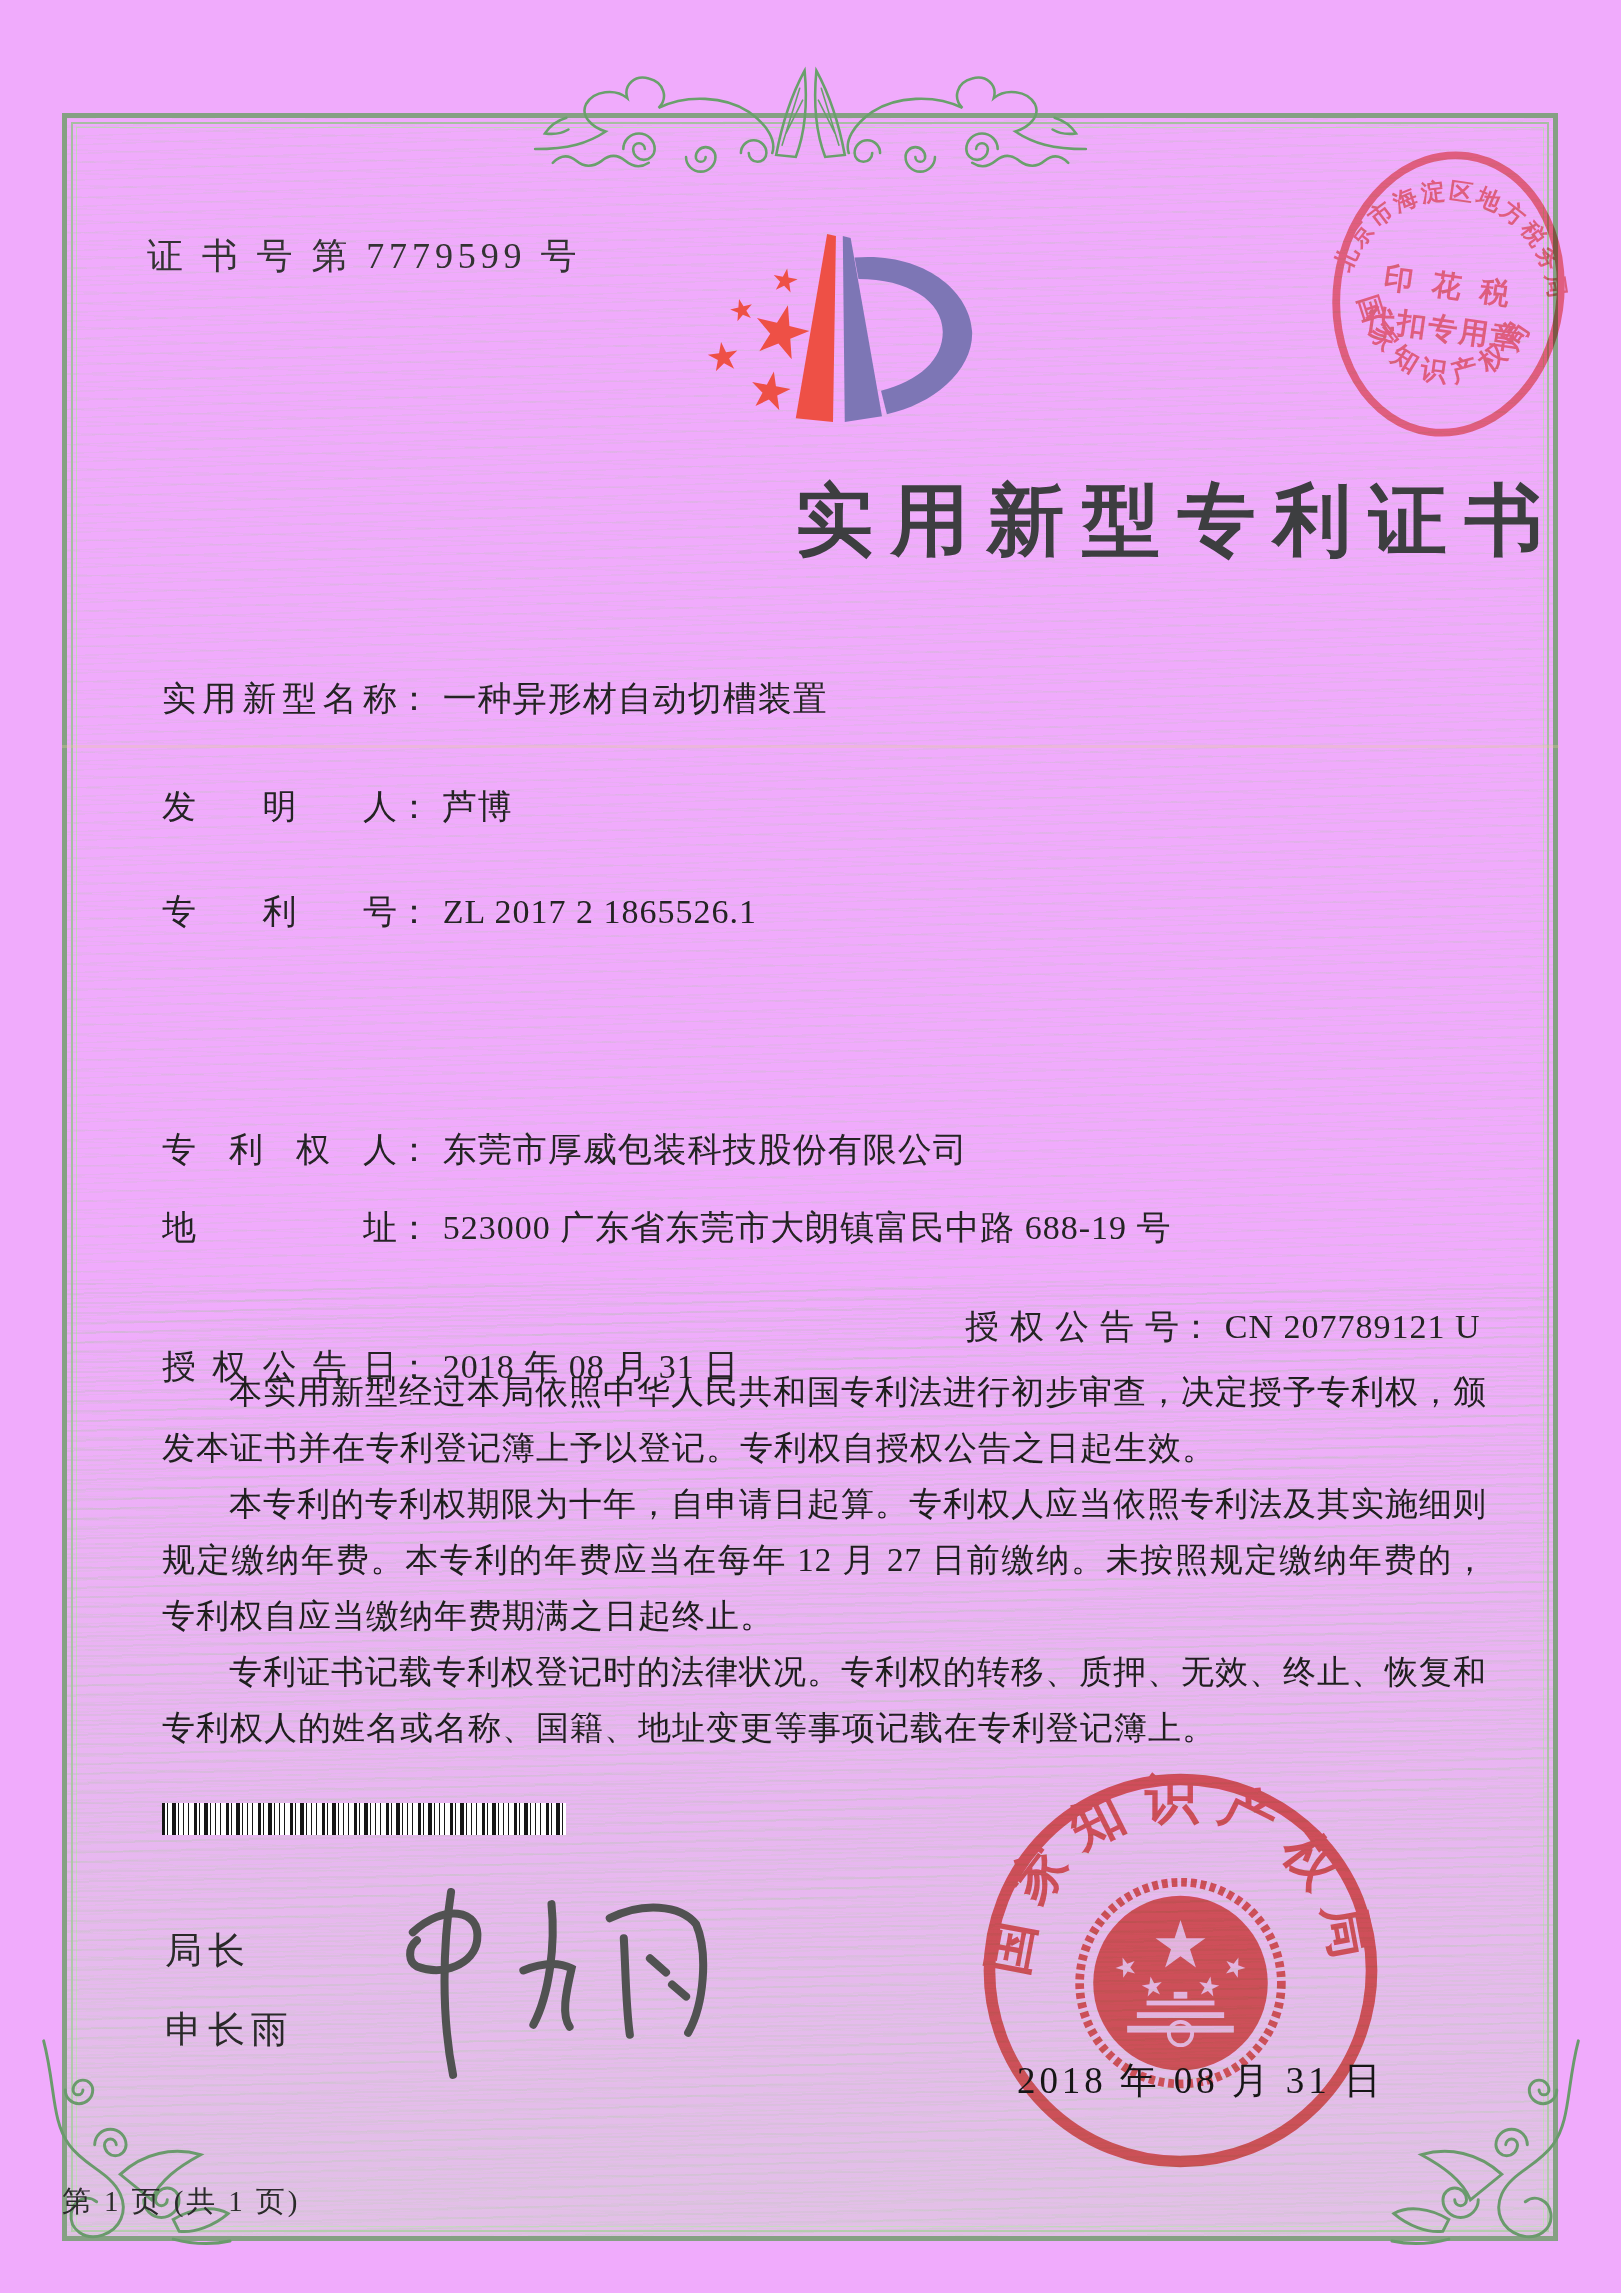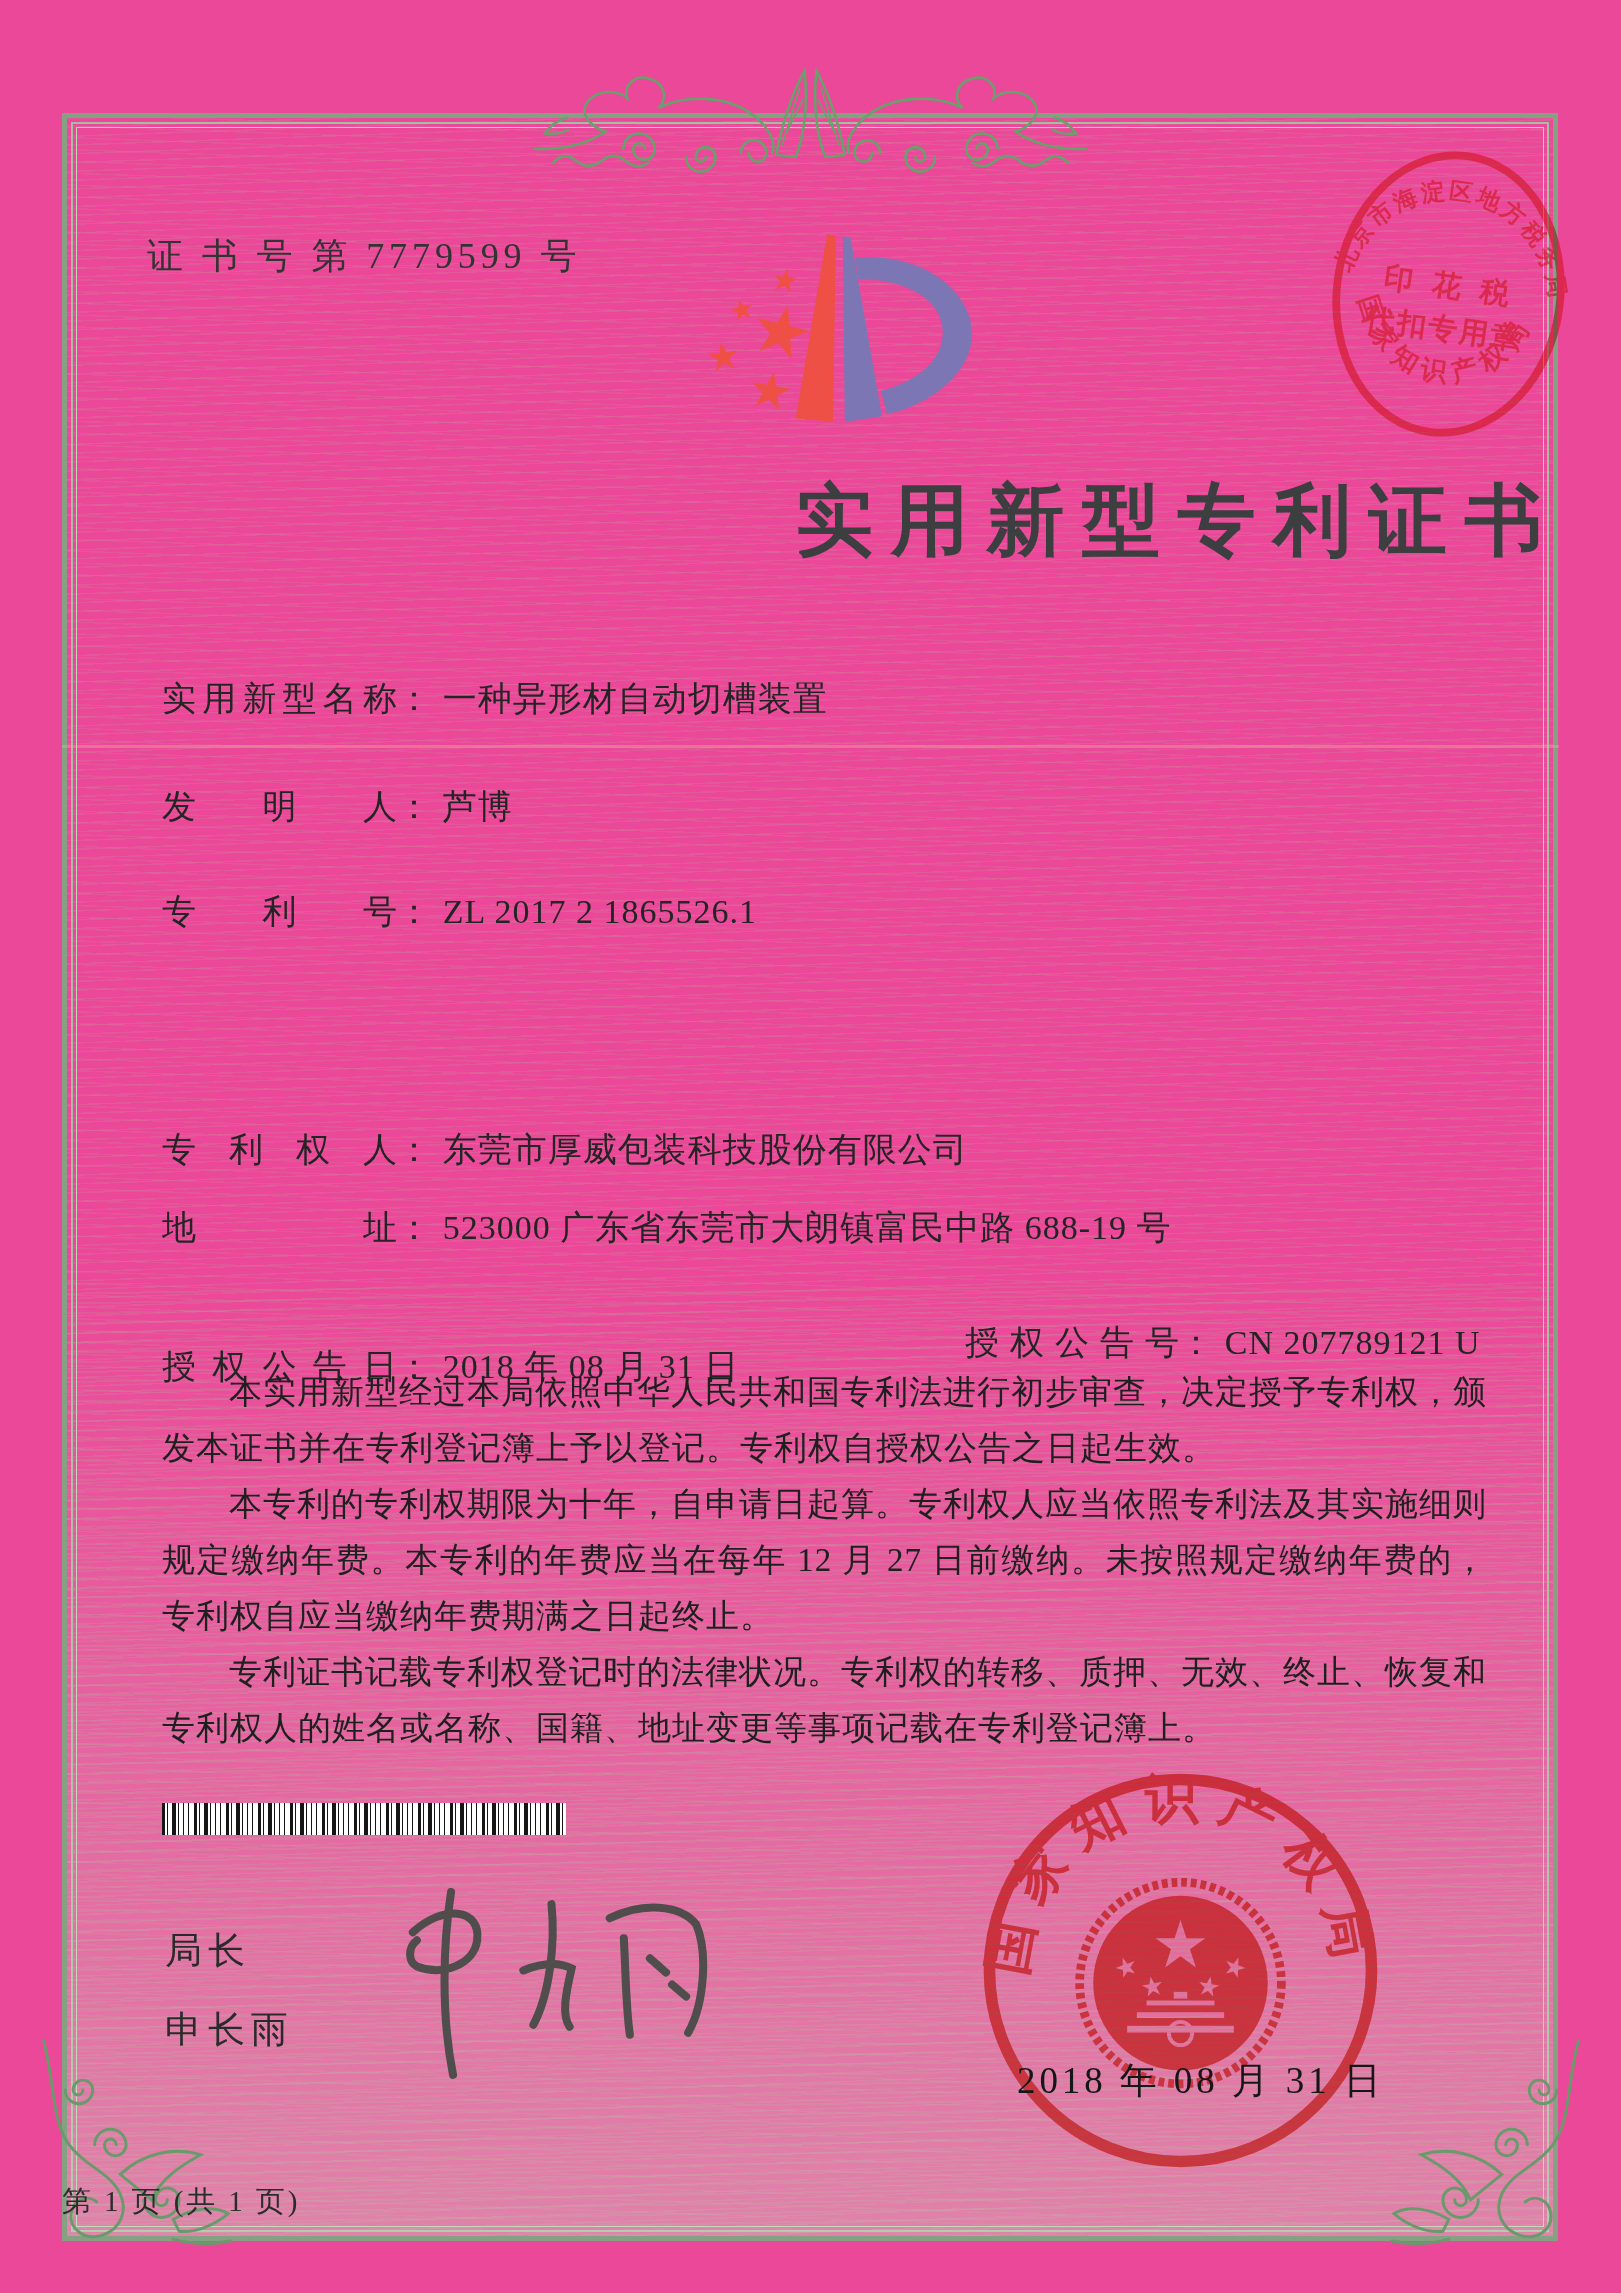--- a/index.html
+++ b/index.html
@@ -1,18 +1,18 @@
 <!DOCTYPE html>
 <html><head>
 <meta charset="utf-8">
 <style>
   html,body{margin:0;padding:0;background:#e9e7e0;}
   .page{
     position:relative; width:1621px; height:2294px; margin:0 auto;
-    background:#ec4899; overflow:hidden;
+    background:#f0abfc; overflow:hidden;
     font-family:"Liberation Serif","DejaVu Serif",serif;
     color:#222;
   }
   
   .frame{
     position:absolute; left:62px; top:113px; width:1486px; height:2118px;
     border:5.9px solid #85a083;
   }
   .frame-line2{position:absolute; inset:3.9px; border:2px solid #a6bda1;}
   .frame-line3{position:absolute; inset:8.8px; border:1px solid #c3d3bd;}
@@ -165,21 +165,21 @@
   <div class="frow" style="top:1127px;">
     <span class="flabel">专利权人</span><span class="fcolon">：</span><span class="fvalue">东莞市厚威包装科技股份有限公司</span>
   </div>
   <div class="frow" style="top:1205px;">
     <span class="flabel">地址</span><span class="fcolon">：</span><span class="fvalue">523000 广东省东莞市大朗镇富民中路 688-19 号</span>
   </div>
 
   <div class="frow" style="top:1344px;">
     <span class="flabel">授权公告日</span><span class="fcolon">：</span><span class="fvalue">2018 年 08 月 31 日</span>
   </div>
-  <div class="frow grant-right" style="top:1304px;margin-top:16px;">
+  <div class="frow grant-right" style="top:1304px;">
     <span class="flabel">授权公告号</span><span class="fcolon">：</span><span class="fvalue">CN 207789121 U</span>
   </div>
 
   <div class="body-text">
     <p>本实用新型经过本局依照中华人民共和国专利法进行初步审查，决定授予专利权，颁发本证书并在专利登记簿上予以登记。专利权自授权公告之日起生效。</p>
     <p>本专利的专利权期限为十年，自申请日起算。专利权人应当依照专利法及其实施细则规定缴纳年费。本专利的年费应当在每年 12 月 27 日前缴纳。未按照规定缴纳年费的，专利权自应当缴纳年费期满之日起终止。</p>
     <p>专利证书记载专利权登记时的法律状况。专利权的转移、质押、无效、终止、恢复和专利权人的姓名或名称、国籍、地址变更等事项记载在专利登记簿上。</p>
   </div>
 
   <div class="barcode"></div>

